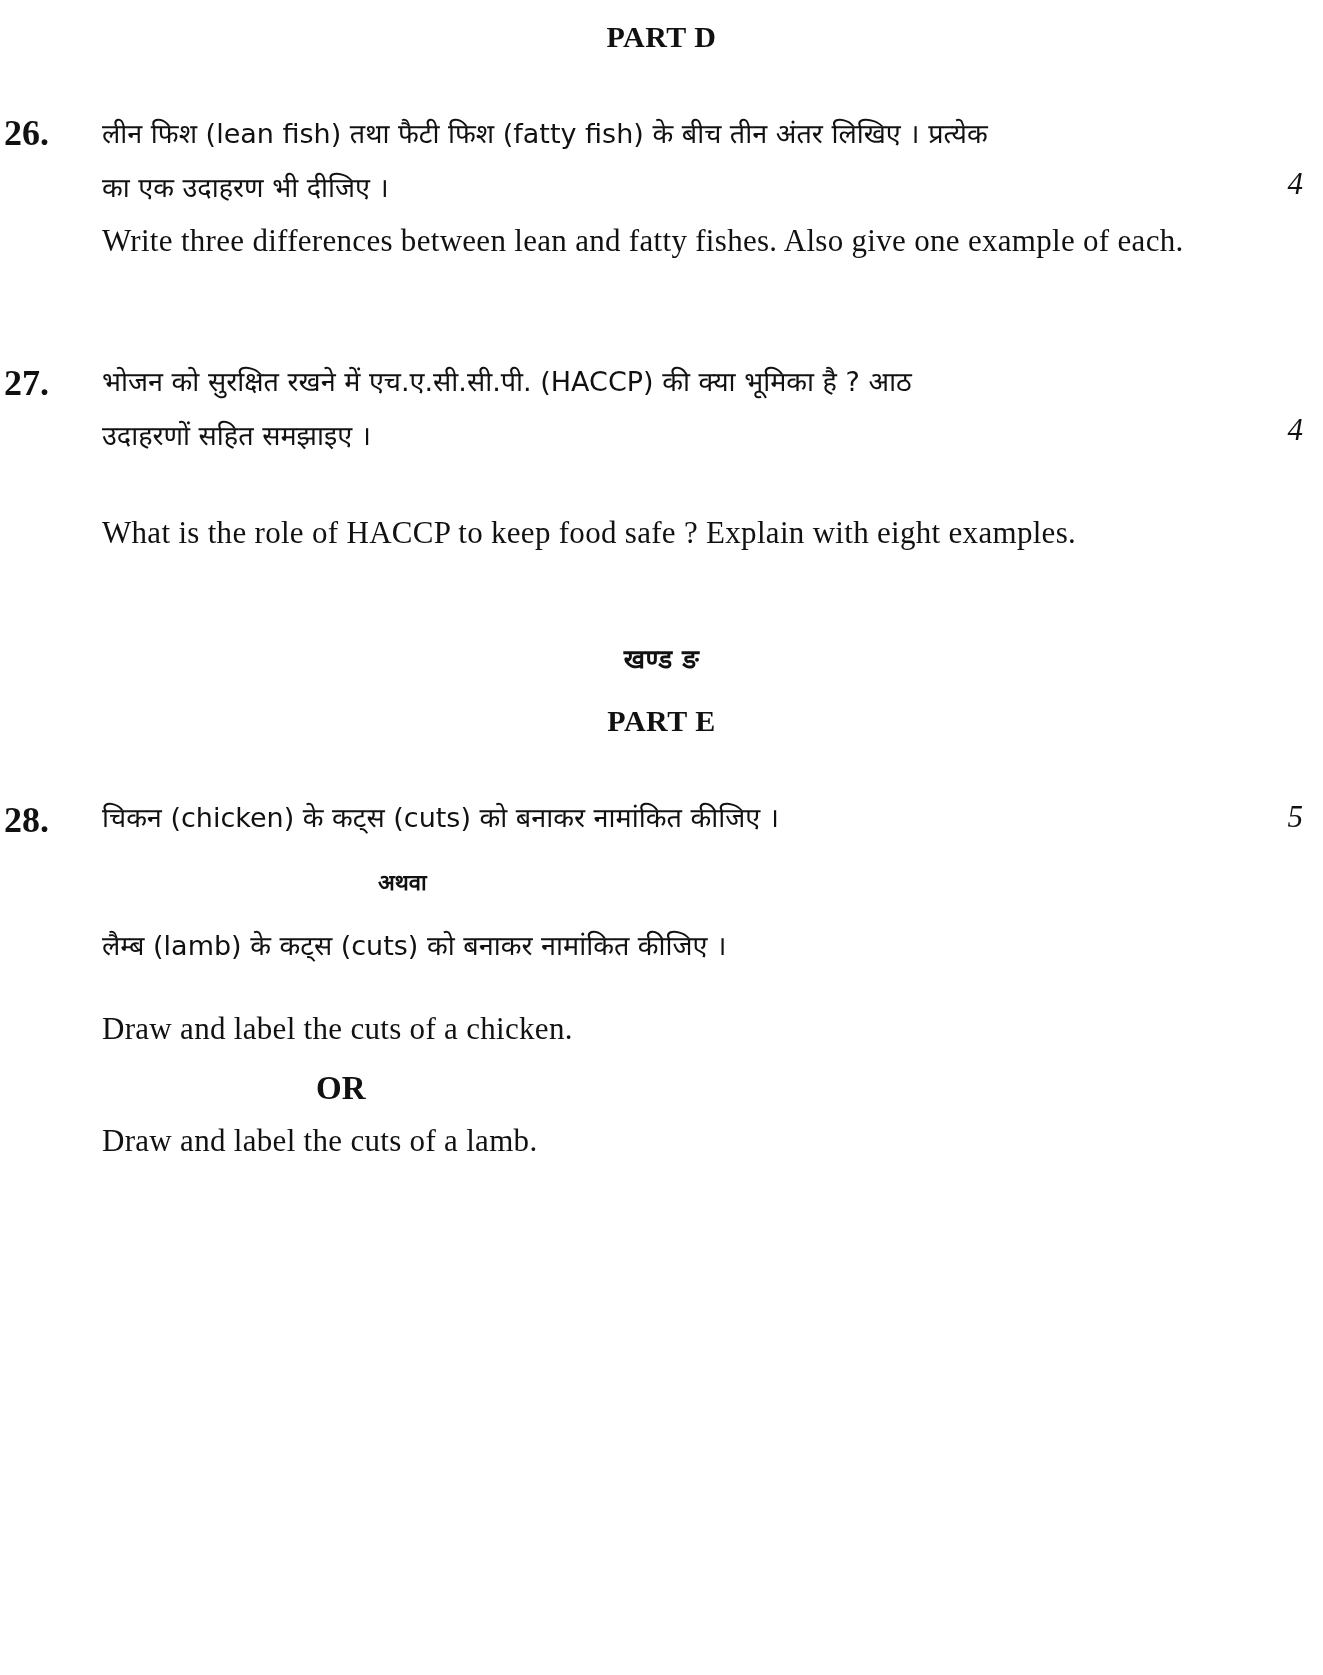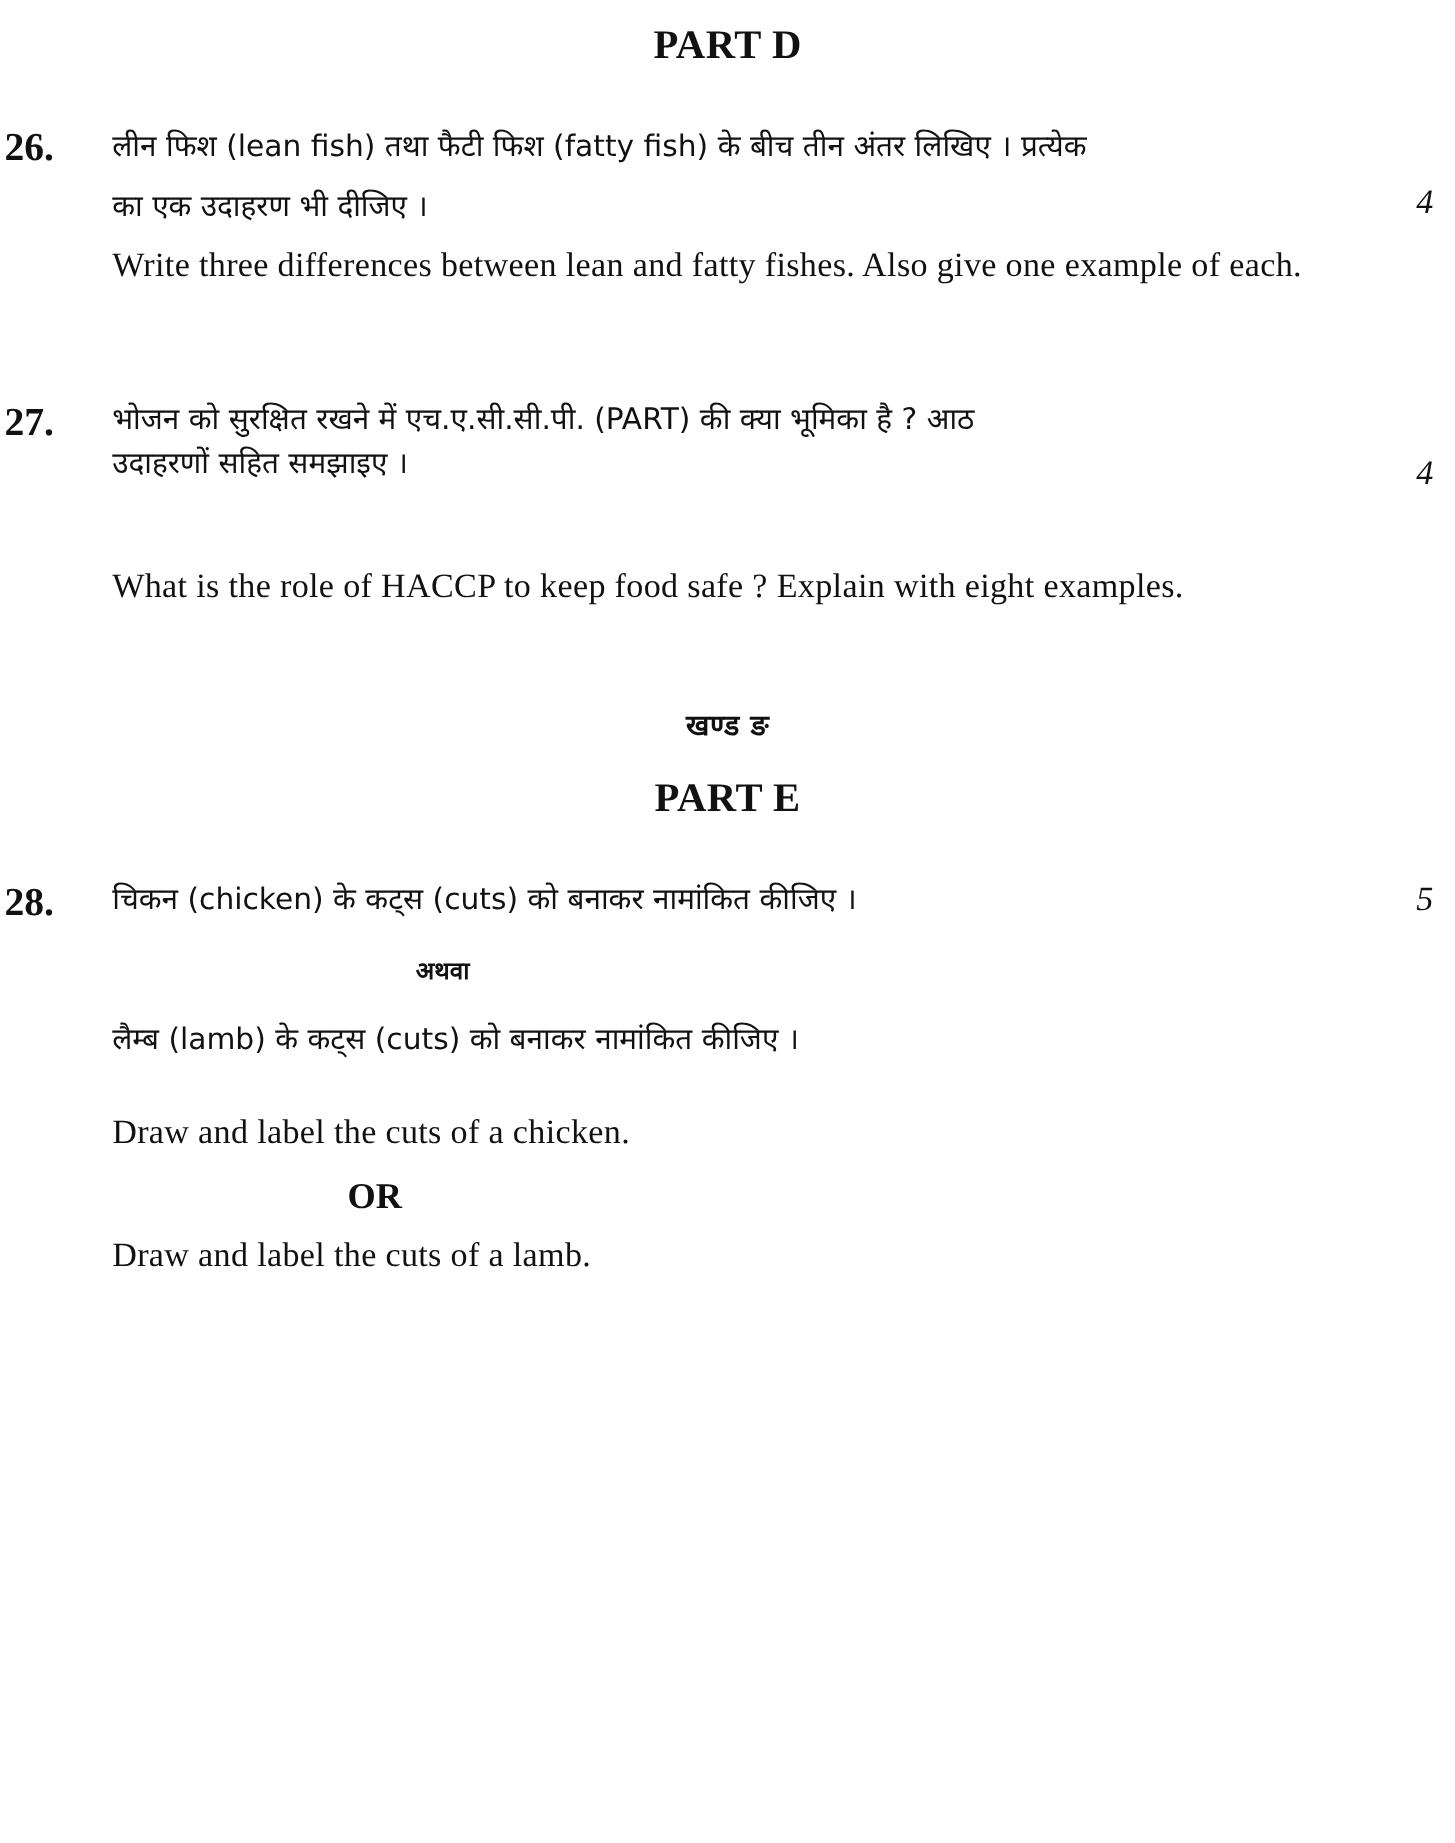--- a/index.html
+++ b/index.html
@@ -4,21 +4,21 @@
   <style>
     html, body { margin: 0; padding: 0; background: #ffffff; }
     body {
       width: 1323px; height: 1675px; position: relative; overflow: hidden;
       font-family: "DejaVu Serif", "Liberation Serif", serif; color: #111;
     }
     .abs { position: absolute; }
     .heading {
       left: 0; width: 1323px; text-align: center;
       font-family: "Liberation Serif", "DejaVu Serif", serif;
-      font-weight: bold; font-size: 37px; letter-spacing: 0.5px;
+      font-weight: bold; font-size: 30px; letter-spacing: 0.5px;
     }
     .heading-hi { font-family: "DejaVu Sans", sans-serif; font-weight: bold; font-size: 26px; }
     .qnum {
       left: 4px; font-family: "Liberation Serif", "DejaVu Serif", serif;
       font-weight: bold; font-size: 36px;
     }
     .hi {
       left: 102px; width: 1138px; font-family: "DejaVu Sans", sans-serif;
       font-size: 27px; line-height: 56px; text-align: justify; text-align-last: left;
     }
@@ -42,22 +42,22 @@
 <div>
   <div class="abs qnum" style="top:112px;">26.</div>
   <div class="abs hi" style="top:106px;">लीन फिश (lean fish) तथा फैटी फिश (fatty fish) के बीच तीन अंतर लिखिए । प्रत्येक</div>
   <div class="abs hi" style="top:160px;">का एक उदाहरण भी दीजिए ।</div>
   <div class="abs marks" style="top:166px;">4</div>
   <div class="abs en" style="top:216px;">Write three differences between lean and fatty fishes. Also give one example of each.</div>
 </div>
 
 <div>
   <div class="abs qnum" style="top:362px;">27.</div>
-  <div class="abs hi" style="top:354px;">भोजन को सुरक्षित रखने में एच.ए.सी.सी.पी. (PART) की क्या भूमिका है ? आठ</div>
-  <div class="abs hi" style="top:394px;">उदाहरणों सहित समझाइए ।</div>
+  <div class="abs hi" style="top:354px;">भोजन को सुरक्षित रखने में एच.ए.सी.सी.पी. (HACCP) की क्या भूमिका है ? आठ</div>
+  <div class="abs hi" style="top:408px;">उदाहरणों सहित समझाइए ।</div>
   <div class="abs marks" style="top:412px;">4</div>
   <div class="abs en" style="top:508px;">What is the role of HACCP to keep food safe ? Explain with eight examples.</div>
 </div>
 
 <div class="abs heading heading-hi" style="top:640px;">खण्ड ङ</div>
 <div class="abs heading" style="top:704px;">PART E</div>
 
 <div>
   <div class="abs qnum" style="top:799px;">28.</div>
   <div class="abs hi" style="top:790px;">चिकन (chicken) के कट्स (cuts) को बनाकर नामांकित कीजिए ।</div>

